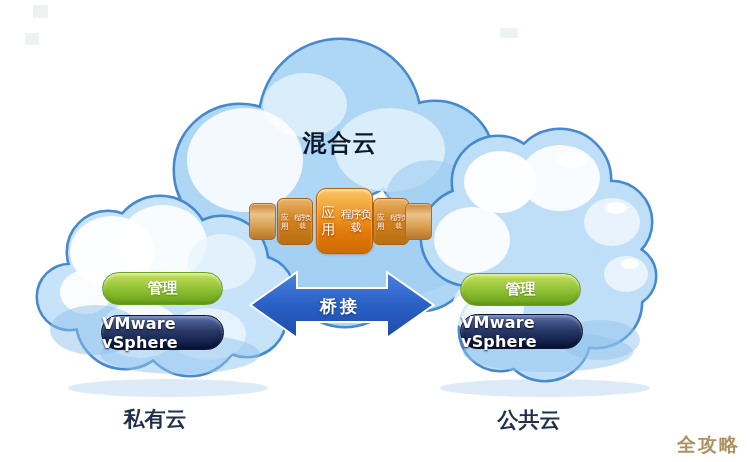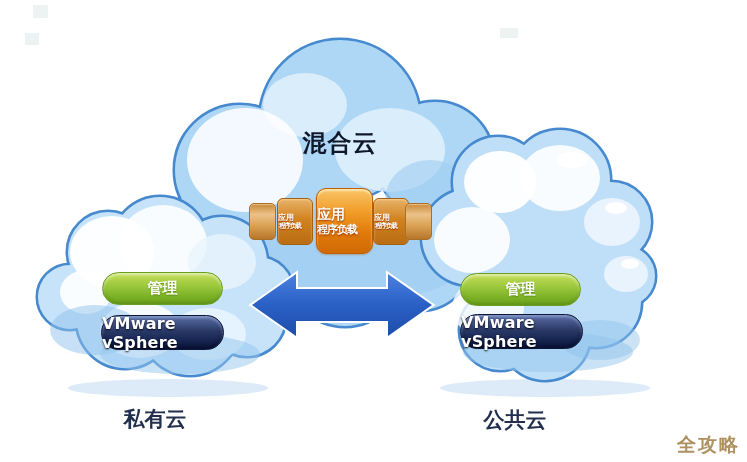--- a/index.html
+++ b/index.html
@@ -19,21 +19,21 @@
   .abs{position:absolute;}
 
   .title{
     left:276px;top:127px;width:128px;text-align:center;
     font-size:24px;font-weight:bold;color:#0f172a;letter-spacing:1px;
   }
   .cloud-label{
     font-size:21px;font-weight:bold;color:#22304e;text-align:center;width:124px;
   }
   .lbl-private{left:93px;top:405px;}
-  .lbl-public{left:453px;top:406px;}
+  .lbl-public{left:467px;top:406px;}
 
   .bridge-label{
     left:297px;top:295px;width:86px;text-align:center;
     font-size:17px;font-weight:bold;color:#ffffff;letter-spacing:3px;
     text-shadow:0 1px 2px rgba(0,30,90,.65);
   }
 
   .pill{
     display:flex;align-items:center;justify-content:center;
     color:#fff;font-weight:bold;box-sizing:border-box;
@@ -51,22 +51,22 @@
     border:1px solid #0c1636;
     box-shadow:inset 0 2px 3px rgba(190,210,255,.5), inset 0 -2px 4px rgba(0,0,25,.55);
     text-shadow:0 1px 2px rgba(0,0,10,.9);
   }
   .btn-priv-manage{left:102px;top:272px;}
   .btn-priv-vs{left:101px;top:315px;}
   .btn-pub-manage{left:460px;top:273px;}
   .btn-pub-vs{left:460px;top:314px;}
 
   .wl-box{
-    display:flex;flex-direction:column;align-items:flex-start;justify-content:center;
-    color:#fff;font-weight:bold;box-sizing:border-box;text-align:center;
+    display:flex;flex-direction:row;align-items:center;justify-content:center;
+    color:#fff;font-weight:normal;box-sizing:border-box;text-align:center;
   }
   .wl-center{
     left:316px;top:188px;width:57px;height:66px;border-radius:10px;
     background:linear-gradient(180deg,#f9c567 0%,#f19d2a 35%,#e07908 70%,#cf6a06 100%);
     border:1px solid #bd5f07;
     box-shadow:inset 0 2px 2px rgba(255,236,185,.85), 0 1px 2px rgba(180,90,0,.4);
     text-shadow:0 1px 2px rgba(150,40,0,.95);
   }
   .wl-center .l1{font-size:14px;line-height:17px;}
   .wl-center .l2{font-size:11px;line-height:13px;letter-spacing:-1px;}
@@ -207,20 +207,21 @@
   <div class="abs wl-box wl-center">
     <div class="l1">应用</div>
     <div class="l2">程序负载</div>
   </div>
   <div class="abs wl-box wl-med wl-med-r">
     <div class="l1">应用</div>
     <div class="l2">程序负载</div>
   </div>
   <div class="abs wl-box wl-small wl-small-r"></div>
 
+  <div class="abs bridge-label">桥接</div>
 
   <div class="abs pill green btn-priv-manage">管理</div>
   <div class="abs pill navy btn-priv-vs">VMware vSphere</div>
 
   <div class="abs pill green btn-pub-manage">管理</div>
   <div class="abs pill navy btn-pub-vs">VMware vSphere</div>
 
   <div class="abs cloud-label lbl-private">私有云</div>
   <div class="abs cloud-label lbl-public">公共云</div>
 

